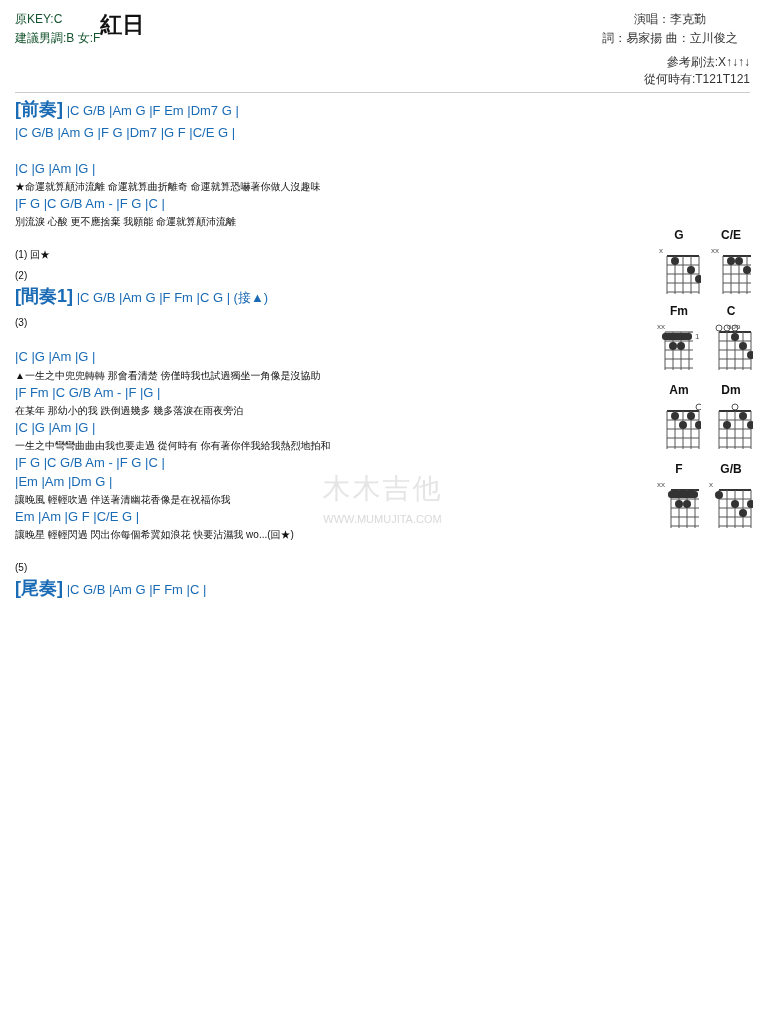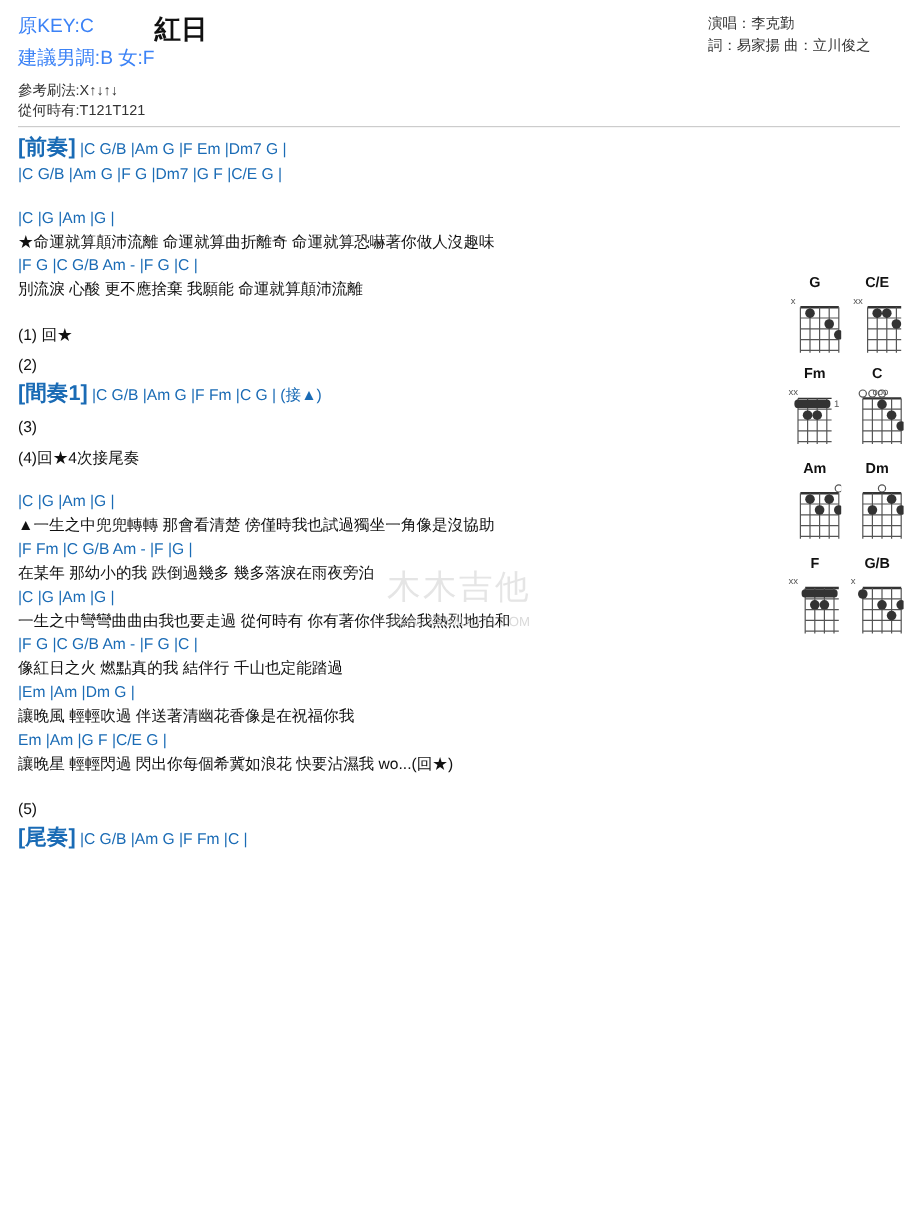--- a/index.html
+++ b/index.html
@@ -13,61 +13,62 @@
       padding: 10px 15px;
       position: relative;
     }
     .header-area {
       display: flex;
       justify-content: space-between;
       align-items: flex-start;
       margin-bottom: 6px;
     }
     .key-info {
-      font-size: 16px;
+      font-size: 12px;
       line-height: 1.6;
-      color: #3b82f6;
+      color: #14532d;
     }
     .title-area {
       text-align: left;
       flex: 1;
     }
     .song-title {
       font-size: 22px;
       font-weight: bold;
       color: #111;
     }
     .performer-area {
       font-size: 12px;
       color: #333;
-      text-align: left;
+      text-align: center;
       min-width: 160px;
     }
     .performer-area div { line-height: 1.6; }
 
     .strum-info {
+      text-align: right;
       font-size: 12px;
       color: #333;
       margin-bottom: 4px;
     }
 
     .divider {
       border: none;
       border-top: 1px solid #ccc;
       margin: 4px 0;
     }
 
     .chord-line {
       color: #1a6bb5;
       font-size: 13px;
       line-height: 1.4;
       margin: 1px 0;
     }
     .lyric-line {
-      font-size: 13px;
+      font-size: 10px;
       line-height: 1.5;
       margin: 1px 0;
       color: #111;
     }
     .section-label {
       color: #1a6bb5;
       font-size: 18px;
       font-weight: bold;
     }
 
@@ -182,33 +183,29 @@
     <div class="chord-line">
       <span class="section-label">[間奏1]</span>
       <span>|C  G/B |Am  G   |F   Fm  |C  G  |   (接▲)</span>
     </div>
   </div>
 
   <div class="block mt4">
     <div class="lyric-line">(3)</div>
   </div>
 
-  <div class="block mt4">
-    <div class="lyric-line">(4)回★4次接尾奏</div>
-  </div>
 
   <div class="block mt6">
     <div class="chord-line">|C              |G              |Am             |G        |</div>
     <div class="lyric-line">▲一生之中兜兜轉轉  那會看清楚      傍僅時我也試過獨坐一角像是沒協助</div>
     <div class="chord-line">     |F  Fm  |C  G/B  Am -     |F              |G        |</div>
     <div class="lyric-line">在某年 那幼小的我                跌倒過幾多 幾多落淚在雨夜旁泊</div>
     <div class="chord-line">|C              |G              |Am             |G        |</div>
     <div class="lyric-line">一生之中彎彎曲曲由我也要走過      從何時有 你有著你伴我給我熱烈地拍和</div>
     <div class="chord-line">     |F   G    |C  G/B  Am -   |F   G      |C        |</div>
-    <div class="lyric-line">像紅日之火 燃點真的我              結伴行 千山也定能踏過</div>
     <div class="chord-line">     |Em   |Am           |Dm             G        |</div>
     <div class="lyric-line">讓晚風 輕輕吹過                    伴送著清幽花香像是在祝福你我</div>
     <div class="chord-line">     Em    |Am           |G   F  |C/E  G   |</div>
     <div class="lyric-line">讓晚星 輕輕閃過                    閃出你每個希冀如浪花 快要沾濕我 wo...(回★)</div>
   </div>
 
   <div class="block mt6">
     <div class="lyric-line">(5)</div>
     <div class="chord-line">
       <span class="section-label">[尾奏]</span>

